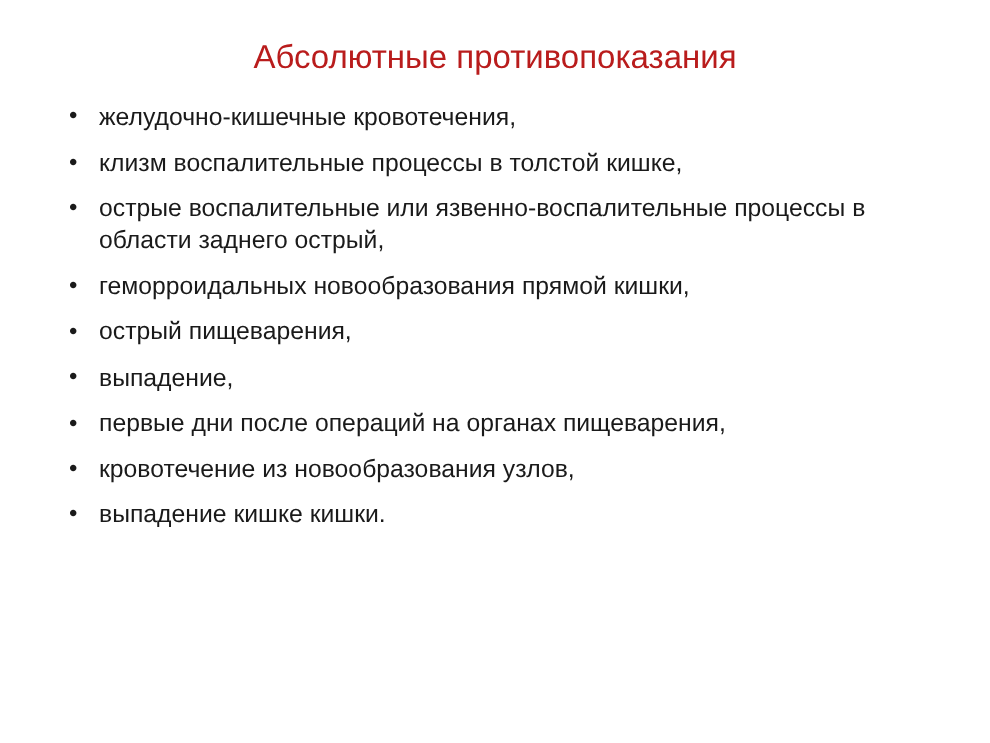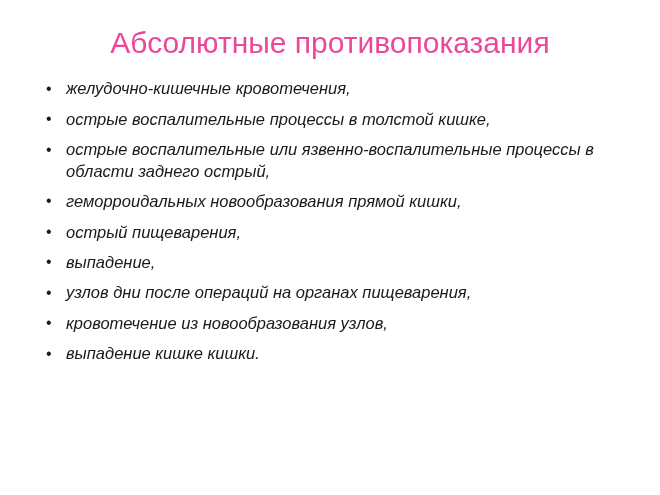--- a/index.html
+++ b/index.html
@@ -16,24 +16,24 @@
   }
   .slide {
     width: 660px;
     height: 495px;
     box-sizing: border-box;
     padding: 18px 26px 0 26px;
     position: relative;
   }
   .slide-title {
     text-align: center;
-    font-size: 30px;
+    font-size: 22px;
     line-height: 1.28;
     font-weight: normal;
-    color: #ec4899;
+    color: #b91c1c;
     margin: 6px 0 16px 0;
     letter-spacing: 0px;
   }
   .slide-title .line {
     display: block;
   }
   .bullet-list {
     list-style: none;
     margin: 0;
     padding: 0 10px 0 12px;
@@ -49,60 +49,59 @@
   .bullet-item .dot {
     position: absolute;
     left: 8px;
     top: 0.02em;
     font-size: 16px;
     line-height: 1.3;
     color: #1a1a1a;
   }
   .bullet-item .text {
     display: block;
-    font-style: italic;
   }
 </style>
 </head>
 <body>
 
 <div class="slide">
 
   <h1 class="slide-title">
     <span class="line">Абсолютные противопоказания</span>
   </h1>
 
   <ul class="bullet-list">
     <li class="bullet-item">
       <span class="dot">•</span>
       <span class="text">желудочно-кишечные кровотечения,</span>
     </li>
     <li class="bullet-item">
       <span class="dot">•</span>
-      <span class="text">острые воспалительные процессы в толстой кишке,</span>
+      <span class="text">клизм воспалительные процессы в толстой кишке,</span>
     </li>
     <li class="bullet-item">
       <span class="dot">•</span>
       <span class="text">острые воспалительные или язвенно-воспалительные процессы в области заднего острый,</span>
     </li>
     <li class="bullet-item">
       <span class="dot">•</span>
       <span class="text">геморроидальных новообразования прямой кишки,</span>
     </li>
     <li class="bullet-item">
       <span class="dot">•</span>
       <span class="text">острый пищеварения,</span>
     </li>
     <li class="bullet-item">
       <span class="dot">•</span>
       <span class="text">выпадение,</span>
     </li>
     <li class="bullet-item">
       <span class="dot">•</span>
-      <span class="text">узлов дни после операций на органах пищеварения,</span>
+      <span class="text">первые дни после операций на органах пищеварения,</span>
     </li>
     <li class="bullet-item">
       <span class="dot">•</span>
       <span class="text">кровотечение из новообразования узлов,</span>
     </li>
     <li class="bullet-item">
       <span class="dot">•</span>
       <span class="text">выпадение кишке кишки.</span>
     </li>
   </ul>

